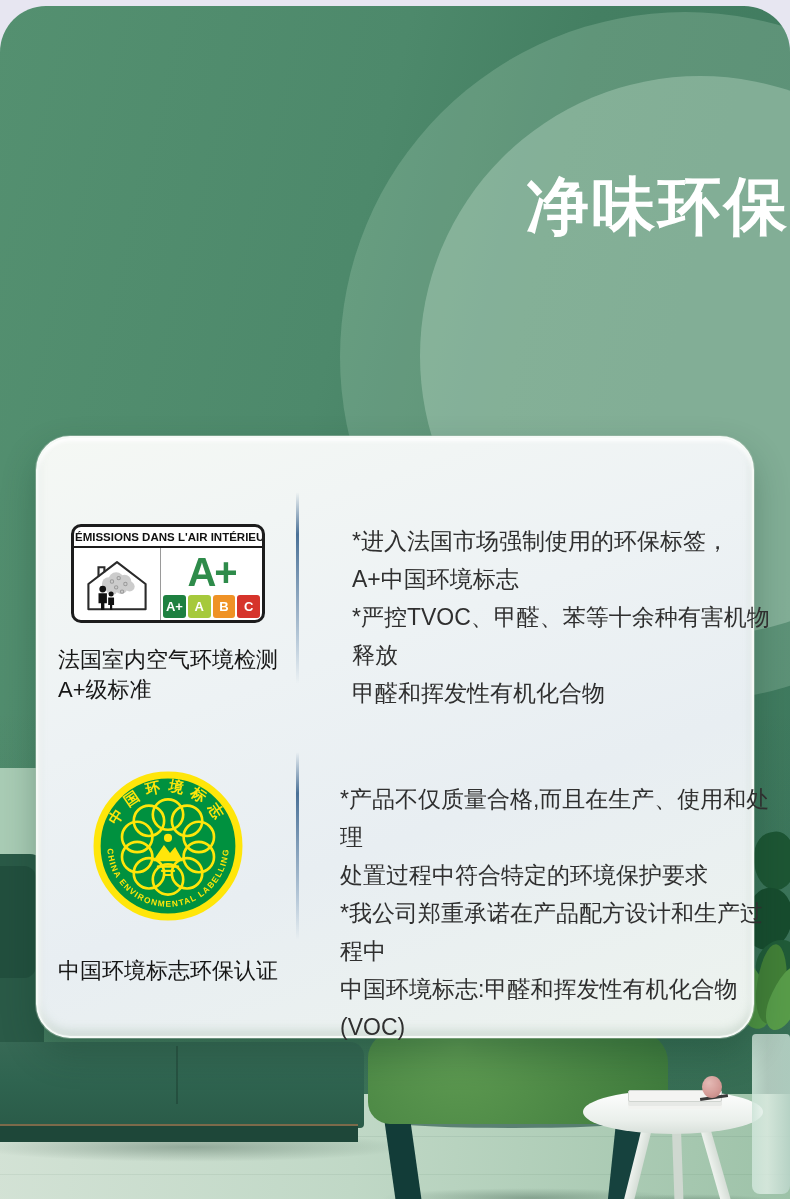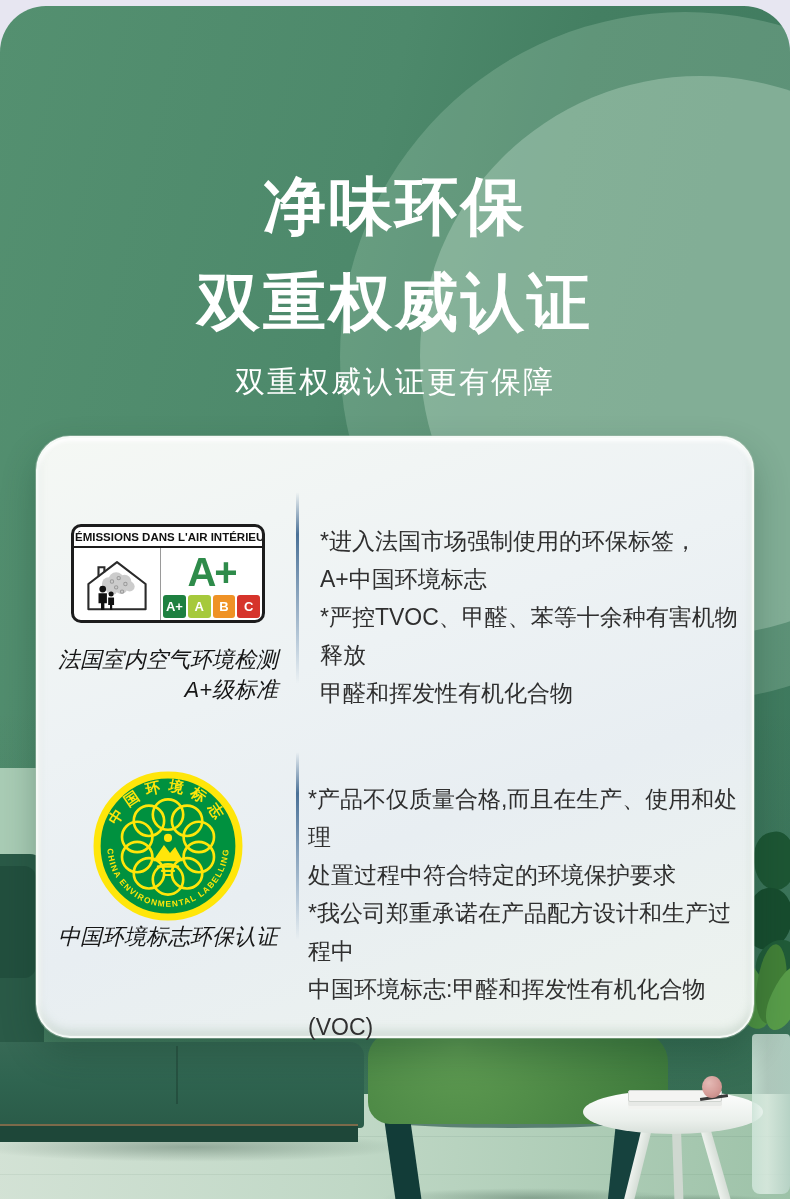--- a/index.html
+++ b/index.html
@@ -19,21 +19,21 @@
     position:absolute;right:-240px;top:6px;width:690px;height:690px;border-radius:50%;
     background:rgba(198,227,206,0.22);
   }
   .deco-circle-inner{
     position:absolute;right:-190px;top:70px;width:560px;height:560px;border-radius:50%;
     background:rgba(214,238,222,0.30);
   }
   
   .title{
     position:absolute;left:0;top:152px;width:100%;z-index:2;
-    text-align:center;color:#ffffff;font-weight:900;
+    text-align:right;color:#ffffff;font-weight:900;
     font-size:63px;line-height:96px;letter-spacing:3px;
   }
   .subtitle{
     position:absolute;left:0;top:356px;width:100%;z-index:2;
     text-align:center;color:#ffffff;font-weight:500;
     font-size:30px;letter-spacing:2px;
   }
   
   .scene{position:absolute;inset:0;z-index:1;}
   .wall-shade{position:absolute;left:0;top:700px;width:790px;height:392px;
@@ -107,23 +107,23 @@
       0 0 0 1px rgba(170,192,180,0.45),
       0 16px 34px rgba(15,55,40,0.30);
   }
   .divider{position:absolute;width:3px;border-radius:2px;
     background:linear-gradient(180deg,rgba(60,100,140,0) 0%,rgba(45,90,135,0.85) 22%,rgba(110,145,180,0.40) 78%,rgba(60,100,140,0) 100%);}
   .divider-1{left:258px;top:54px;height:192px;}
   .divider-2{left:258px;top:314px;height:188px;}
   .left-col{position:absolute;width:260px;display:flex;flex-direction:column;align-items:center;}
   .left-col-1{left:0;top:86px;}
   .left-col-2{left:0;top:332px;}
-  .caption{margin-top:22px;text-align:right;color:#161616;font-size:22px;line-height:30px;font-weight:500;font-style:italic;}
-  .caption-2{margin-top:0;}
-  .text-col{position:absolute;width:432px;color:#2f2f2f;font-size:23px;line-height:38px;}
+  .caption{margin-top:22px;text-align:left;color:#161616;font-size:22px;line-height:30px;font-weight:500;}
+  .caption-2{margin-top:34px;}
+  .text-col{position:absolute;width:432px;color:#2f2f2f;font-size:23px;line-height:38px;margin-left:32px;}
   .text-col-1{left:282px;top:84px;}
   .text-col-2{left:270px;top:342px;}
   
   .fr-label{width:194px;background:#ffffff;border:3px solid #1c1c1c;border-radius:10px;overflow:hidden;box-sizing:border-box;}
   .fr-header{font-size:11.5px;font-weight:bold;color:#111;text-align:center;
     padding:4px 1px 3px 1px;border-bottom:2px solid #1c1c1c;white-space:nowrap;letter-spacing:0;}
   .fr-body{display:flex;height:72px;}
   .fr-house{width:86px;border-right:1.5px solid #9a9a9a;display:flex;align-items:center;justify-content:center;}
   .fr-grade-col{flex:1;display:flex;flex-direction:column;}
   .fr-aplus{flex:1;display:flex;align-items:center;justify-content:center;
@@ -172,23 +172,21 @@
     <div class="dleaf2"></div>
     <div class="dleaf3"></div>
     <div class="leaf1"></div>
     <div class="leaf2"></div>
     <div class="leaf3"></div>
     <div class="vase"></div>
   </div>
 
   <div class="title">
     <div>净味环保</div>
-    <div>双重权威认证</div>
   </div>
-  <div class="subtitle">双重权威认证更有保障</div>
 
   <div class="card">
     <div class="divider divider-1"></div>
     <div class="divider divider-2"></div>
 
     <div class="left-col left-col-1">
       <div class="fr-label">
         <div class="fr-header">ÉMISSIONS DANS L'AIR INTÉRIEUR*</div>
         <div class="fr-body">
           <div class="fr-house">

